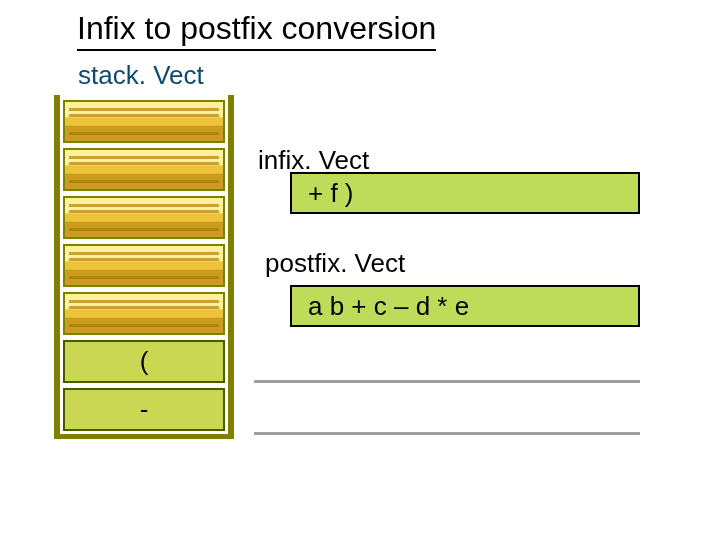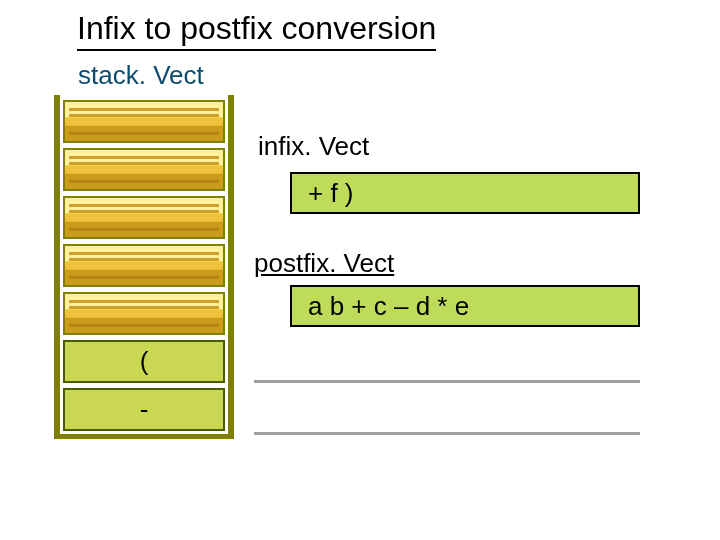--- a/index.html
+++ b/index.html
@@ -82,22 +82,22 @@
     align-items: center;
     justify-content: center;
     font-size: 26px;
     color: #000;
   }
   .label {
     position: absolute;
     font-size: 26px;
     color: #000;
   }
-  .infix-label { left: 258px; top: 131px; }
-  .postfix-label { left: 254px; top: 248px; text-decoration: underline; }
+  .infix-label { left: 258px; top: 145px; }
+  .postfix-label { left: 265px; top: 248px; }
   .box {
     position: absolute;
     left: 290px;
     width: 350px;
     height: 42px;
     background: #bedc5a;
     border: 2px solid #000;
     font-size: 26px;
     color: #000;
     padding-left: 16px;

